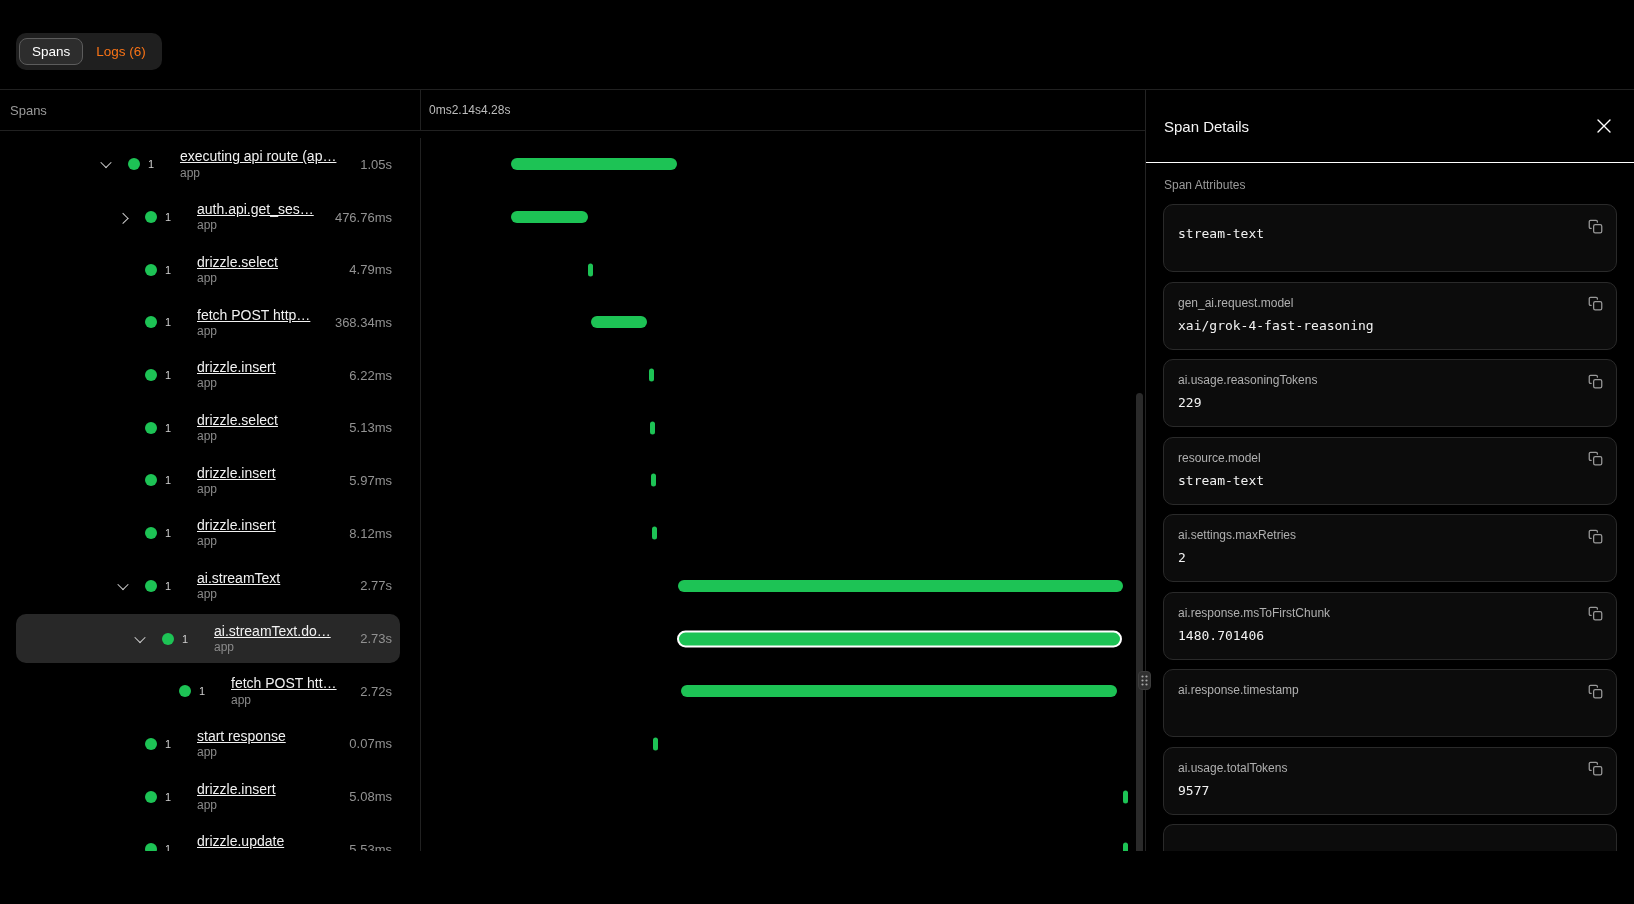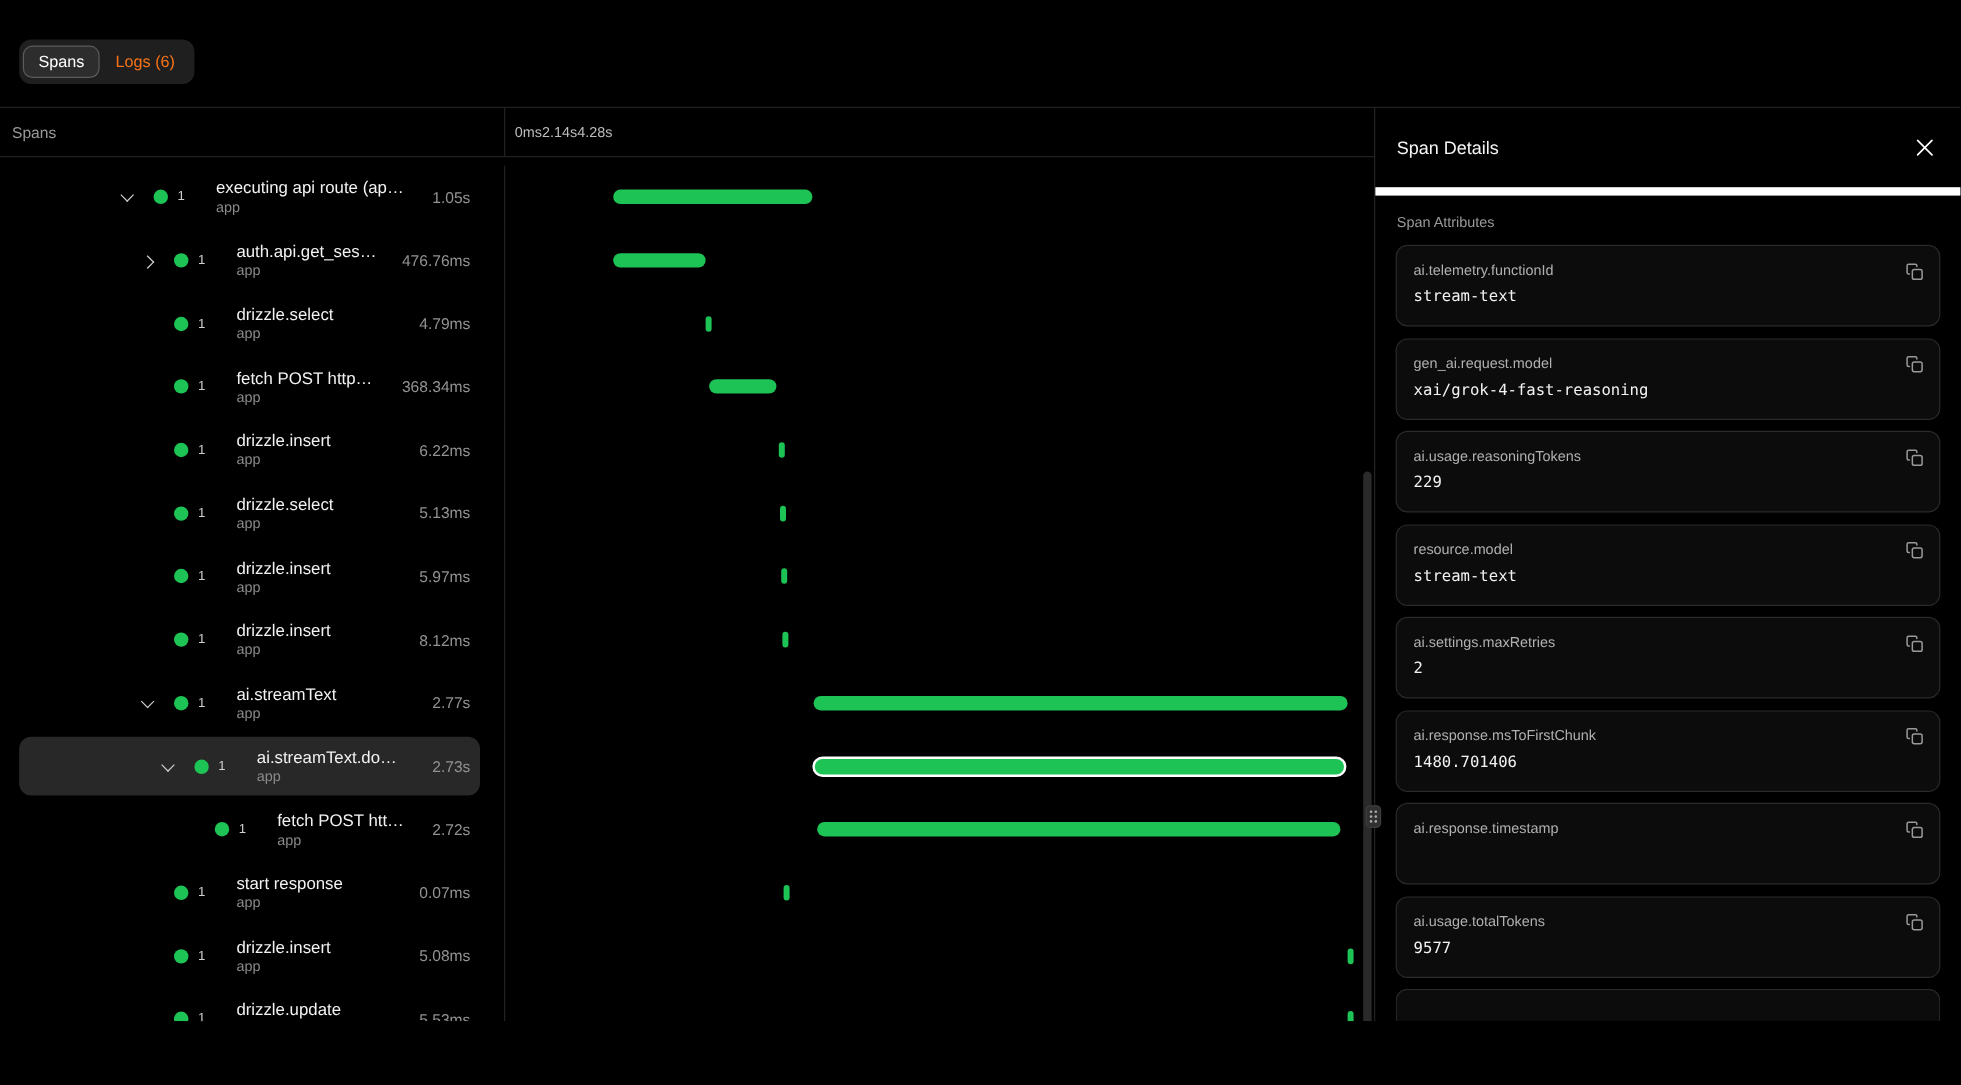--- a/index.html
+++ b/index.html
@@ -25,34 +25,34 @@
   .row-inner { position:absolute; left:16px; right:20px; top:2px; bottom:2px; border-radius:10px; display:flex; align-items:center; }
   .row-inner.selected { background:#282828; }
   .chev { width:16px; height:16px; flex:0 0 16px; display:flex; align-items:center; justify-content:center; cursor:pointer; }
   .chev::before { content:''; width:7px; height:7px; border-right:1.6px solid #cfcfcf; border-bottom:1.6px solid #cfcfcf; display:block; }
   .chev.down::before { transform:rotate(45deg) translate(-1px,-1px); }
   .chev.right::before { transform:rotate(-45deg) translate(-1px,1px); }
   .chev.none::before { display:none; }
   .dot { width:12px; height:12px; border-radius:50%; background:var(--green,#1dc355); margin-left:14px; flex:0 0 12px; }
   .count { width:14px; margin-left:4px; color:#cfcfcf; font-size:11px; text-align:center; flex:0 0 14px; }
   .nameblock { margin-left:22px; display:flex; flex-direction:column; line-height:1.3; min-width:0; }
-  .sname { font-size:14px; color:#f2f2f2; white-space:nowrap; }
+  .sname { font-size:14px; color:#f2f2f2; white-space:nowrap;text-decoration:underline; }
   .svc { font-size:12px; color:#8a8a8a; }
   .dur { margin-left:auto; color:#929292; font-size:13px; padding-right:8px; white-space:nowrap; }
   .cell-track { flex:1; position:relative; height:100%; }
   .bar { position:absolute; top:50%; transform:translateY(-50%); height:12px; border-radius:6px; background:var(--green,#1dc355); }
   .bar.tick { height:13px; border-radius:2.5px; }
   .bar.selectedbar { height:13px; border:2px solid #fff; border-radius:9px; box-sizing:content-box; }
 
   .vscroll { position:absolute; right:2px; top:303px; width:7px; height:511px; background:#2a2a2a; border-radius:4px; }
   .resize-handle { position:absolute; left:1138px; top:671px; width:13px; height:19px; background:#303030; border:1px solid #3d3d3d; border-radius:4px; display:flex; align-items:center; justify-content:center; cursor:col-resize; z-index:5; }
 
   
   .details { position:absolute; left:1145px; top:90px; width:489px; height:814px; border-left:1px solid #242424; background:#000; overflow:hidden; }
-  .details-header { height:73px; display:flex; align-items:center; justify-content:space-between; padding:0 21px 0 18px; border-bottom:7px solid #ffffff; }
+  .details-header { height:73px; display:flex; align-items:center; justify-content:space-between; padding:0 21px 0 18px; border-bottom:1px solid #ffffff; }
   .details-title { font-size:15px; font-weight:500; color:#f5f5f5; }
   .close-btn { background:none; border:none; cursor:pointer; padding:2px; display:flex; }
   .details-body { padding:15px 17px 0 17px; }
   .section-label { font-size:12px; color:#9a9a9a; margin:0 0 12px 1px; }
   .card { position:relative; border:1px solid #2a2a2a; background:#0c0c0c; border-radius:10px; height:68px; margin-bottom:9.5px; padding:13px 14px; }
   .card .k { font-size:12px; color:#b0b0b0; }
   .card .v { font-family:"DejaVu Sans Mono", monospace; font-size:13px; color:#f2f2f2; margin-top:8px; }
   .copy-btn { position:absolute; top:9px; right:9px; width:24px; height:24px; background:none; border:none; cursor:pointer; display:flex; align-items:center; justify-content:center; }
   .card.partial { height:6px; margin-bottom:0; border-bottom:none; border-radius:10px 10px 0 0; }
 </style>
@@ -372,21 +372,20 @@
       <button class="close-btn">
         <svg width="14" height="14" viewBox="0 0 14 14">
           <path d="M1 1 L13 13 M13 1 L1 13" stroke="#fff" stroke-width="1.4" fill="none" stroke-linecap="round"></path>
         </svg>
       </button>
     </div>
     <div class="details-body">
       <div class="section-label">Span Attributes</div>
       <div id="cards">
   <div class="card">
-    <div class="k">ai.telemetry.functionId</div>
     <div class="v">stream-text</div>
     <button class="copy-btn">
       <svg width="15" height="15" viewBox="0 0 24 24" fill="none" stroke="#9a9a9a" stroke-width="2" stroke-linecap="round" stroke-linejoin="round">
         <rect x="9" y="9" width="13" height="13" rx="2.5"></rect>
         <path d="M5 15H4a2 2 0 0 1-2-2V4a2 2 0 0 1 2-2h9a2 2 0 0 1 2 2v1"></path>
       </svg>
     </button>
   </div>
 
   <div class="card">

